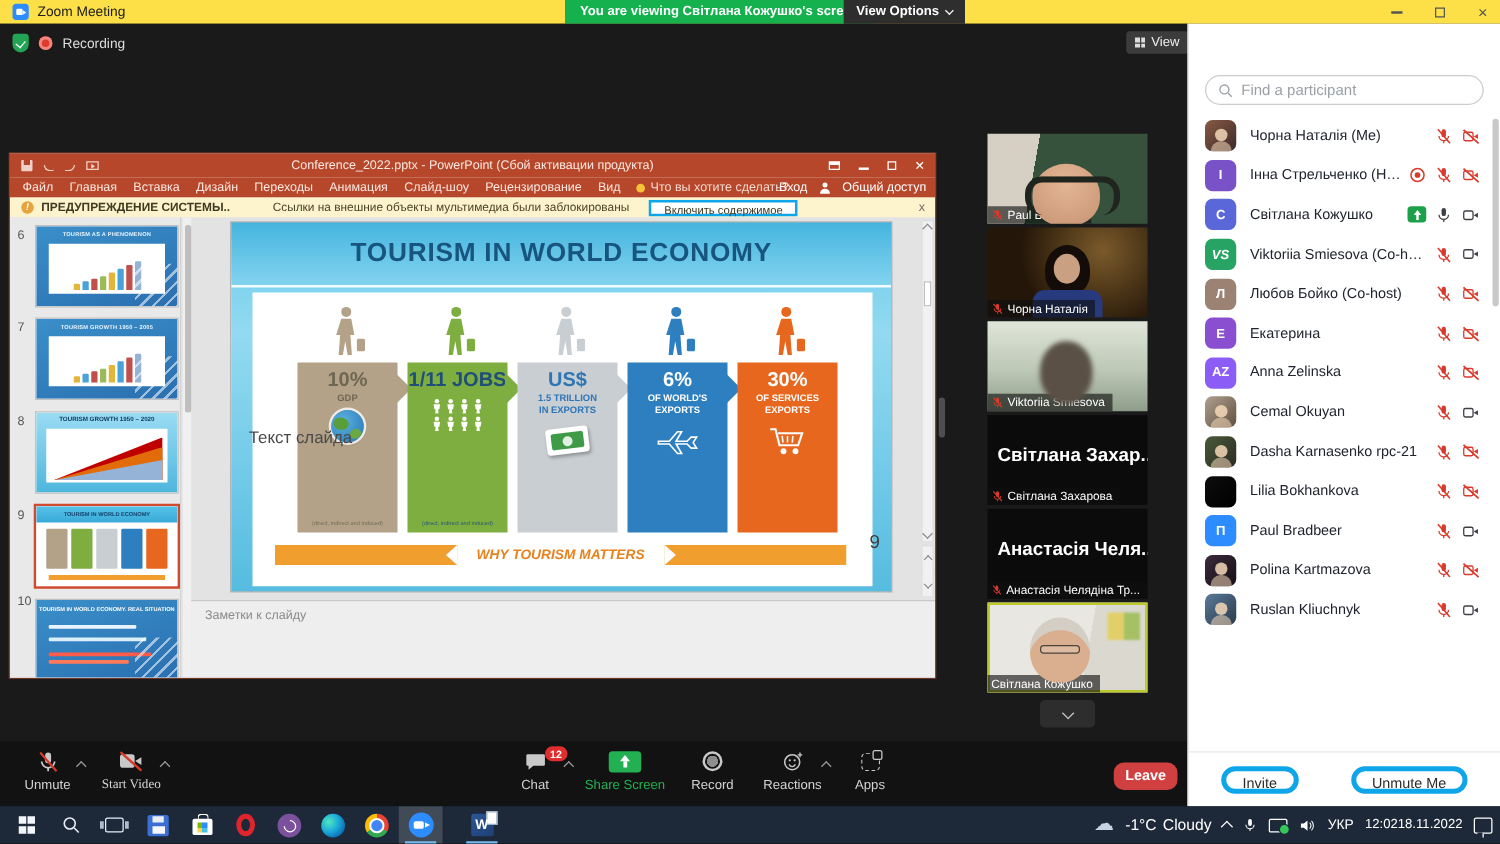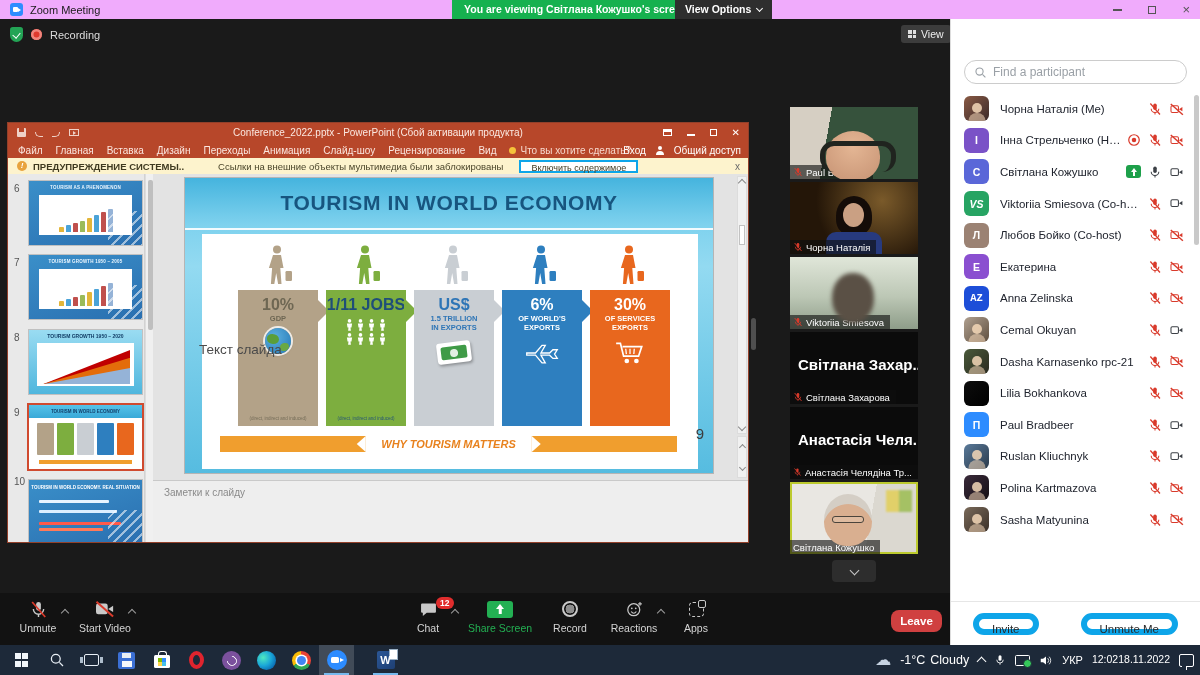--- a/index.html
+++ b/index.html
@@ -1,20 +1,20 @@
 <!DOCTYPE html>
 <html><head>
 <meta charset="utf-8">
 <style>
   *{box-sizing:border-box;margin:0;padding:0}
   body{margin:0;background:#000;font-family:"Liberation Sans",sans-serif;-webkit-font-smoothing:antialiased}
   #root{position:relative;width:1200px;height:675px;overflow:hidden;background:#1a1a1a}
 
   
-  .titlebar{position:absolute;left:0;top:0;width:1200px;height:19px;background:#f0abfc;display:flex;align-items:center}
+  .titlebar{position:absolute;left:0;top:0;width:1200px;height:19px;background:#fde047;display:flex;align-items:center}
   .app-icon{width:13px;height:13px;border-radius:3px;background:#2d8cff;margin:0 7px 0 10px;position:relative;flex:none}
   .app-icon::before{content:"";position:absolute;left:2.5px;top:4px;width:5px;height:5px;background:#fff;border-radius:1px}
   .app-icon::after{content:"";position:absolute;right:1.8px;top:4.5px;border-left:3px solid #fff;border-top:2px solid transparent;border-bottom:2px solid transparent}
   .app-title{font-size:11px;color:#1a1a1a}
   .banner{position:absolute;left:452px;top:0;height:19px;line-height:19px;padding:0 12px;background:#16b14f;color:#fff;font-size:10.5px;font-weight:bold;white-space:nowrap}
   .view-options{position:absolute;left:675px;top:0;height:19px;line-height:19px;padding:0 10px;background:#2e2e2e;color:#fff;font-size:10.5px;font-weight:bold;display:flex;align-items:center;gap:6px;cursor:pointer}
   .chev{width:5px;height:5px;border-left:1.4px solid currentColor;border-bottom:1.4px solid currentColor;transform:rotate(-45deg);margin-top:-2px}
   .win-controls{position:absolute;right:10px;top:0;height:19px;display:flex;gap:26px;align-items:center;color:#555}
   .wc-min{width:9px;height:2px;background:#555}
   .wc-max{width:8px;height:8px;border:1.3px solid #555}
@@ -171,21 +171,21 @@
   .pp-avatar{width:25px;height:25px;border-radius:6px;color:#fff;font-size:10.5px;font-weight:bold;display:flex;align-items:center;justify-content:center;flex:none;position:relative;overflow:hidden}
   .pp-avatar.photo::before{content:"";position:absolute;left:50%;top:26%;transform:translateX(-50%);width:10px;height:10px;border-radius:50%;background:rgba(245,216,185,.85)}
   .pp-avatar.photo::after{content:"";position:absolute;left:50%;top:66%;transform:translateX(-50%);width:17px;height:10px;border-radius:8px 8px 0 0;background:rgba(245,216,185,.55)}
   .pp-name{flex:1;margin-left:11px;font-size:11.5px;color:#20242e;white-space:nowrap;overflow:hidden;text-overflow:ellipsis}
   .pp-icons{display:flex;align-items:center;gap:7px;margin:0 8px 0 6px;flex:none}
   .pp-share{width:15px;height:13px;background:#1da04a;border-radius:3px;position:relative}
   .pp-share::after{content:"";position:absolute;left:50%;top:2.5px;transform:translateX(-50%);border-left:3px solid transparent;border-right:3px solid transparent;border-bottom:4px solid #fff}
   .pp-share::before{content:"";position:absolute;left:50%;top:6.5px;transform:translateX(-50%);width:2px;height:4px;background:#fff}
   .pp-scroll{position:absolute;right:1px;top:76px;width:5px;height:150px;background:#c9c9c9;border-radius:3px}
   .pp-footer{position:absolute;left:0;right:0;bottom:0;height:44px;border-top:1px solid #e6e6e6;display:flex;align-items:center;justify-content:center;gap:42px;background:#fff}
-  .pp-btn{padding:0 13px;height:22px;border:6px solid #0ea5e9;border-radius:11px;font-size:11.5px;color:#2a2a2a;line-height:20px;text-align:center;background:#fff;cursor:pointer}
+  .pp-btn{padding:0 13px;height:22px;border:4px solid #0ea5e9;border-radius:11px;font-size:11.5px;color:#2a2a2a;line-height:20px;text-align:center;background:#fff;cursor:pointer}
 
   
   .taskbar{position:absolute;left:0;top:645px;width:1200px;height:30px;background:#1d2939;display:flex;align-items:center}
   .tb-apps{display:flex;height:100%;align-items:center;padding-left:4px}
   .tb-tile{width:35px;height:30px;display:flex;align-items:center;justify-content:center;position:relative;cursor:pointer}
   .tb-tile.active{background:rgba(255,255,255,.16)}
   .tb-tile.active::after,.tb-tile.open::after{content:"";position:absolute;left:5px;right:5px;bottom:0;height:2px;background:#76b9ed}
   .tb-tile.gapL{margin-left:14px}
   .win-logo{width:14px;height:14px;display:grid;grid-template:6.3px 6.3px/6.3px 6.3px;gap:1.4px}
   .win-logo i{background:#f2f6fa}
@@ -581,21 +581,21 @@
           <svg width="19" height="19" viewBox="0 0 24 24">
             <rect x="9" y="2.5" width="6" height="11" rx="3" fill="#c9c9c9"></rect>
             <path d="M5.5 11.5a6.5 6.5 0 0 0 13 0" fill="none" stroke="#c9c9c9" stroke-width="1.8"></path>
             <line x1="12" y1="18" x2="12" y2="21.5" stroke="#c9c9c9" stroke-width="1.8"></line>
             <line x1="4" y1="2.5" x2="20.5" y2="21.5" stroke="#d93a2b" stroke-width="2.2"></line>
           </svg>
         </span>
         <i class="tb-caret"></i>
         <span class="lbl">Unmute</span>
       </div>
-      <div class="tbi" style="left: 67px;">
+      <div class="tbi" style="left: 67px; font-family: Liberation Serif, serif;">
         <span class="icon-row">
           <svg width="22" height="19.8" viewBox="0 0 24 22">
             <rect x="2" y="5" width="13" height="12" rx="2.5" fill="#c9c9c9"></rect>
             <path d="M15.5 11 21 7.5v7z" fill="#c9c9c9"></path>
             <line x1="2.5" y1="3" x2="21" y2="19.5" stroke="#d93a2b" stroke-width="2.2"></line>
           </svg>
         </span>
         <i class="tb-caret"></i>
         <span class="lbl">Start Video</span>
       </div>
@@ -749,21 +749,21 @@
               <line x1="4" y1="2.5" x2="20.5" y2="21.5" stroke="#d93a2b" stroke-width="2.2"></line>
             </svg>
             <svg width="16" height="14.4" viewBox="0 0 24 22">
               <rect x="2.8" y="5.8" width="11.4" height="10.4" rx="2" fill="none" stroke="#d93a2b" stroke-width="1.6"></rect>
               <path d="M15 11l5.2-3.2v6.4z" fill="#d93a2b"></path>
               <line x1="2.5" y1="3" x2="21" y2="19.5" stroke="#d93a2b" stroke-width="2.2"></line>
             </svg>
           </div>
         </div>
         <div class="pp-row">
-          <div class="pp-avatar" style="background: #1d4ed8; font-family: Liberation Mono, monospace;">AZ</div>
+          <div class="pp-avatar" style="background: #8b5cf6;">AZ</div>
           <span class="pp-name">Anna Zelinska</span>
           <div class="pp-icons">
             <svg width="14" height="14" viewBox="0 0 24 24">
               <rect x="9" y="2.5" width="6" height="11" rx="3" fill="#d93a2b"></rect>
               <path d="M5.5 11.5a6.5 6.5 0 0 0 13 0" fill="none" stroke="#d93a2b" stroke-width="1.8"></path>
               <line x1="12" y1="18" x2="12" y2="21.5" stroke="#d93a2b" stroke-width="1.8"></line>
               <line x1="4" y1="2.5" x2="20.5" y2="21.5" stroke="#d93a2b" stroke-width="2.2"></line>
             </svg>
             <svg width="16" height="14.4" viewBox="0 0 24 22">
               <rect x="2.8" y="5.8" width="11.4" height="10.4" rx="2" fill="none" stroke="#d93a2b" stroke-width="1.6"></rect>
@@ -832,66 +832,49 @@
               <line x1="12" y1="18" x2="12" y2="21.5" stroke="#d93a2b" stroke-width="1.8"></line>
               <line x1="4" y1="2.5" x2="20.5" y2="21.5" stroke="#d93a2b" stroke-width="2.2"></line>
             </svg>
             <svg width="16" height="14.4" viewBox="0 0 24 22">
               <rect x="2.8" y="5.8" width="11.4" height="10.4" rx="2" fill="none" stroke="#3c4046" stroke-width="1.6"></rect>
               <path d="M15 11l5.2-3.2v6.4z" fill="#3c4046"></path>
             </svg>
           </div>
         </div>
         <div class="pp-row">
-          <div class="pp-avatar photo" style="background: linear-gradient(135deg, rgb(90, 122, 154), rgb(42, 58, 74));"></div>
-          <span class="pp-name">Ruslan Kliuchnyk</span>
-          <div class="pp-icons">
-            <svg width="14" height="14" viewBox="0 0 24 24">
-              <rect x="9" y="2.5" width="6" height="11" rx="3" fill="#d93a2b"></rect>
-              <path d="M5.5 11.5a6.5 6.5 0 0 0 13 0" fill="none" stroke="#d93a2b" stroke-width="1.8"></path>
-              <line x1="12" y1="18" x2="12" y2="21.5" stroke="#d93a2b" stroke-width="1.8"></line>
-              <line x1="4" y1="2.5" x2="20.5" y2="21.5" stroke="#d93a2b" stroke-width="2.2"></line>
-            </svg>
-            <svg width="16" height="14.4" viewBox="0 0 24 22">
-              <rect x="2.8" y="5.8" width="11.4" height="10.4" rx="2" fill="none" stroke="#3c4046" stroke-width="1.6"></rect>
-              <path d="M15 11l5.2-3.2v6.4z" fill="#3c4046"></path>
-            </svg>
-          </div>
-        </div>
-        <div class="pp-row">
           <div class="pp-avatar photo" style="background: linear-gradient(135deg, rgb(58, 42, 58), rgb(21, 16, 21));"></div>
           <span class="pp-name">Polina Kartmazova</span>
           <div class="pp-icons">
             <svg width="14" height="14" viewBox="0 0 24 24">
               <rect x="9" y="2.5" width="6" height="11" rx="3" fill="#d93a2b"></rect>
               <path d="M5.5 11.5a6.5 6.5 0 0 0 13 0" fill="none" stroke="#d93a2b" stroke-width="1.8"></path>
               <line x1="12" y1="18" x2="12" y2="21.5" stroke="#d93a2b" stroke-width="1.8"></line>
               <line x1="4" y1="2.5" x2="20.5" y2="21.5" stroke="#d93a2b" stroke-width="2.2"></line>
             </svg>
             <svg width="16" height="14.4" viewBox="0 0 24 22">
               <rect x="2.8" y="5.8" width="11.4" height="10.4" rx="2" fill="none" stroke="#d93a2b" stroke-width="1.6"></rect>
               <path d="M15 11l5.2-3.2v6.4z" fill="#d93a2b"></path>
               <line x1="2.5" y1="3" x2="21" y2="19.5" stroke="#d93a2b" stroke-width="2.2"></line>
             </svg>
           </div>
         </div>
         <div class="pp-row">
-          <div class="pp-avatar photo" style="background: linear-gradient(135deg, rgb(122, 106, 90), rgb(58, 48, 40));"></div>
-          <span class="pp-name">Sasha Matyunina</span>
-          <div class="pp-icons">
-            <svg width="14" height="14" viewBox="0 0 24 24">
-              <rect x="9" y="2.5" width="6" height="11" rx="3" fill="#d93a2b"></rect>
-              <path d="M5.5 11.5a6.5 6.5 0 0 0 13 0" fill="none" stroke="#d93a2b" stroke-width="1.8"></path>
-              <line x1="12" y1="18" x2="12" y2="21.5" stroke="#d93a2b" stroke-width="1.8"></line>
-              <line x1="4" y1="2.5" x2="20.5" y2="21.5" stroke="#d93a2b" stroke-width="2.2"></line>
-            </svg>
-            <svg width="16" height="14.4" viewBox="0 0 24 22">
-              <rect x="2.8" y="5.8" width="11.4" height="10.4" rx="2" fill="none" stroke="#d93a2b" stroke-width="1.6"></rect>
-              <path d="M15 11l5.2-3.2v6.4z" fill="#d93a2b"></path>
-              <line x1="2.5" y1="3" x2="21" y2="19.5" stroke="#d93a2b" stroke-width="2.2"></line>
+          <div class="pp-avatar photo" style="background: linear-gradient(135deg, rgb(90, 122, 154), rgb(42, 58, 74));"></div>
+          <span class="pp-name">Ruslan Kliuchnyk</span>
+          <div class="pp-icons">
+            <svg width="14" height="14" viewBox="0 0 24 24">
+              <rect x="9" y="2.5" width="6" height="11" rx="3" fill="#d93a2b"></rect>
+              <path d="M5.5 11.5a6.5 6.5 0 0 0 13 0" fill="none" stroke="#d93a2b" stroke-width="1.8"></path>
+              <line x1="12" y1="18" x2="12" y2="21.5" stroke="#d93a2b" stroke-width="1.8"></line>
+              <line x1="4" y1="2.5" x2="20.5" y2="21.5" stroke="#d93a2b" stroke-width="2.2"></line>
+            </svg>
+            <svg width="16" height="14.4" viewBox="0 0 24 22">
+              <rect x="2.8" y="5.8" width="11.4" height="10.4" rx="2" fill="none" stroke="#3c4046" stroke-width="1.6"></rect>
+              <path d="M15 11l5.2-3.2v6.4z" fill="#3c4046"></path>
             </svg>
           </div>
         </div>
       </div>
     <i class="pp-scroll"></i>
     <div class="pp-footer">
       <span class="pp-btn">Invite</span>
       <span class="pp-btn">Unmute Me</span>
     </div>
   </div>

